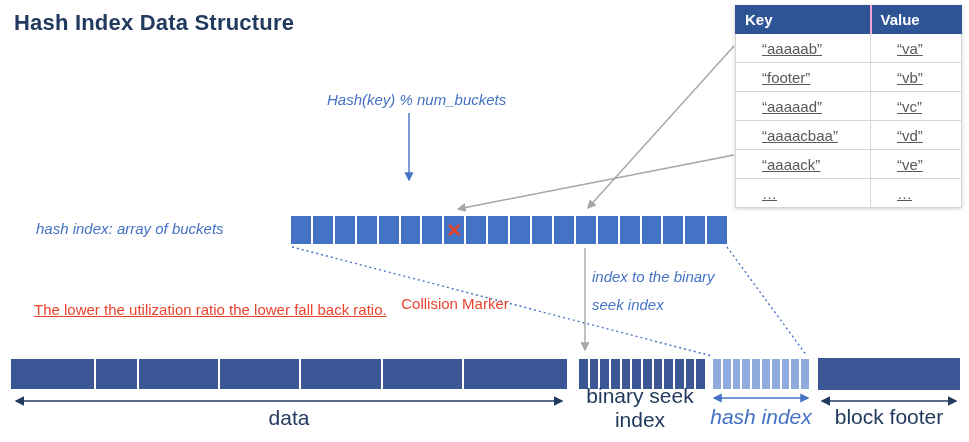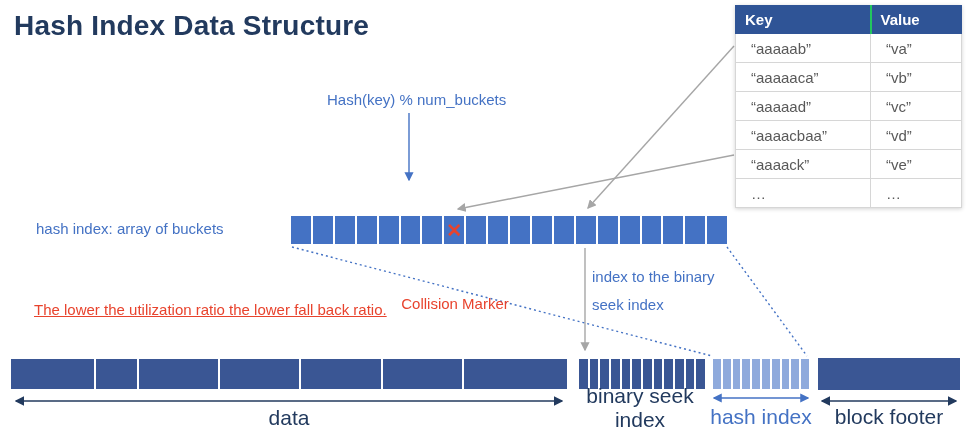--- a/index.html
+++ b/index.html
@@ -9,43 +9,43 @@
 
   .overlay { position:absolute; left:0; top:0; width:969px; height:442px; pointer-events:none; }
   .s-gray { stroke:var(--gray-arrow); stroke-width:1.4; }
   .s-blue { stroke:var(--blue); stroke-width:1.4; }
   .s-navy { stroke:var(--navy); stroke-width:1.5; }
   .dash   { stroke-dasharray:2 3; }
   .fill-gray { fill:var(--gray-arrow); }
   .fill-blue { fill:var(--blue); }
   .fill-navy { fill:var(--navy); }
 
-  .title { position:absolute; left:14px; top:10px; font-size:28px; font-weight:700; color:var(--navy); letter-spacing:.2px; }
+  .title { position:absolute; left:14px; top:10px; font-size:22px; font-weight:700; color:var(--navy); letter-spacing:.2px; }
 
   .label { position:absolute; font-size:15px; }
-  .blue  { color:var(--blue); }
+  .blue  { color:var(--blue);font-style:italic; }
   .red   { color:var(--red); }
   .navy  { color:var(--navy); }
 
   .formula        { left:327px; top:91px; }
   .array-label    { left:36px;  top:220px; }
   .collision-label{ left:365px; top:250px; width:180px; text-align:center;margin-top:45px; }
   .note           { left:34px;  top:301px;text-decoration:underline; }
   .index-note     { left:592px; top:263px; line-height:28px; }
 
   .bucket-array { position:absolute; left:290px; top:215px; width:438px; height:30px; display:flex; }
   .bucket { flex:1; background:var(--bucket-blue); border:1px solid #fff; display:flex; align-items:center; justify-content:center; }
   .xmark { color:var(--red); font-weight:700; font-size:19px; line-height:1; }
 
   .kv-table { position:absolute; left:735px; top:5px; width:227px; border-collapse:collapse; font-size:15px;
               background:#fff; box-shadow:0 1px 4px rgba(0,0,0,.18); }
   .kv-table th { background:var(--table-header-bg); color:#fff; text-align:left; font-weight:700;
                  padding:4px 9px; height:28px; border:1px solid var(--table-header-bg); }
-  .kv-table th:first-child { border-right:2px solid #22c55e; width:135px; }
-  .kv-table td { color:var(--table-text); padding:4px 15px; height:29px; border:1px solid var(--table-border); background:#fff; }
+  .kv-table th:first-child { border-right:2px solid #f9a8d4; width:135px; }
+  .kv-table td { color:var(--table-text); padding:4px 26px; height:29px; border:1px solid var(--table-border); background:#fff;text-decoration:underline; }
 
   .bar { position:absolute; top:358px; height:32px; display:flex; }
   .data-bar   { left:10px;  width:558px; }
   .bsi-bar    { left:578px; width:128px; }
   .hash-bar   { left:712px; width:98px; }
   .footer-bar { left:818px; width:142px; background:var(--bar-dark); }
   .seg { flex:1; background:var(--bar-dark); border:1px solid #fff; }
   .hash-bar .seg { background:var(--bar-light); }
 
   .caption { position:absolute; text-align:center; font-size:21px; }
@@ -127,21 +127,21 @@
         <th>Key</th>
         <th>Value</th>
       </tr>
     </thead>
     <tbody>
       <tr>
         <td>“aaaaab”</td>
         <td>“va”</td>
       </tr>
       <tr>
-        <td>“aaaaaca”</td>
+        <td>“footer”</td>
         <td>“vb”</td>
       </tr>
       <tr>
         <td>“aaaaad”</td>
         <td>“vc”</td>
       </tr>
       <tr>
         <td>“aaaacbaa”</td>
         <td>“vd”</td>
       </tr>

